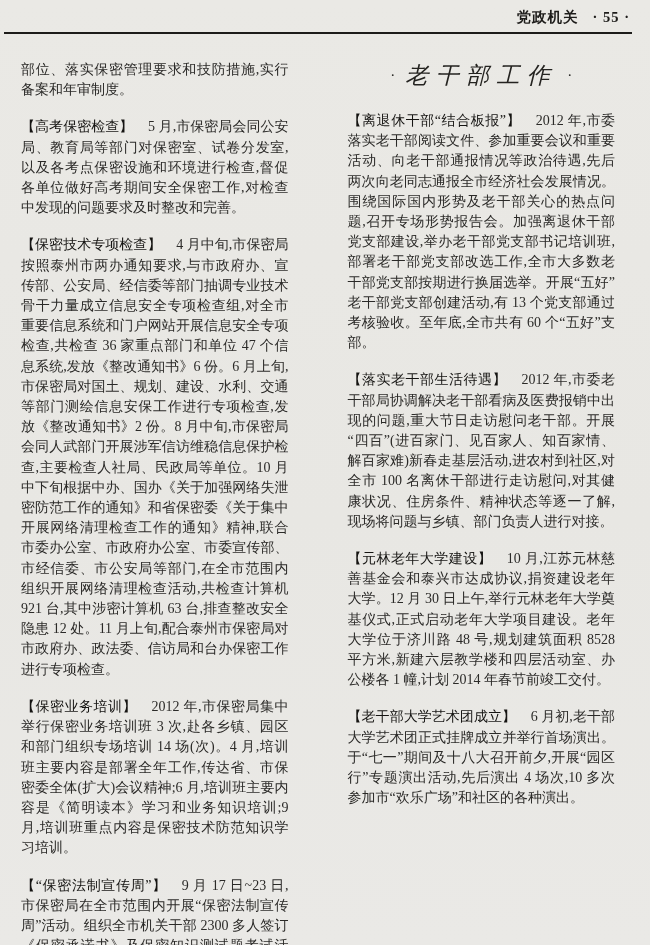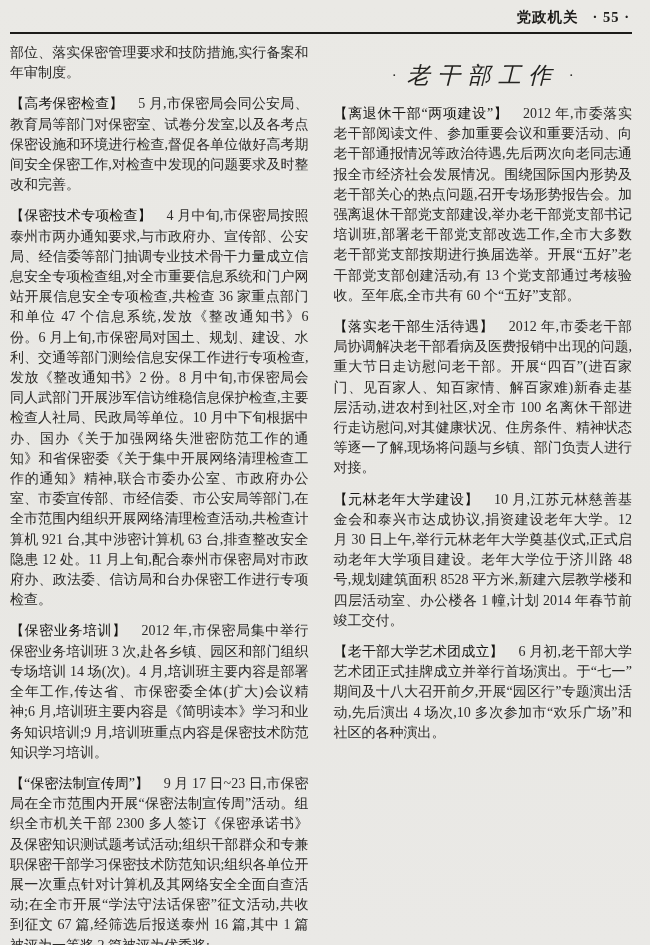--- a/index.html
+++ b/index.html
@@ -11,21 +11,21 @@
     height: 945px;
     overflow: hidden;
     background: #e9e8e4;
     font-family: "Liberation Serif", "DejaVu Serif", serif;
     color: #2b2a28;
   }
   .page {
     box-sizing: border-box;
     width: 650px;
     height: 945px;
-    padding: 6px 18px 10px 10px;
+    padding: 6px 18px 10px 4px;
     background: linear-gradient(180deg, #eae9e5 0%, #e8e7e3 55%, #eae9e6 100%);
   }
   .header {
     text-align: right;
     font-size: 14.5px;
     font-weight: bold;
     color: #1d1c1a;
     padding: 2px 2px 5px 0;
     letter-spacing: 1px;
   }
@@ -37,40 +37,40 @@
   }
   .columns {
     display: flex;
     gap: 25px;
   }
   .col {
     flex: 1 1 0;
     min-width: 0;
   }
   p.para {
-    margin: 0;
+    margin: 17px;
     font-size: 14px;
     line-height: 20.2px;
     text-align: justify;
     color: #2b2a28;
   }
   p.entry { margin-top: 11px; }
   .entry-title {
     font-weight: normal;
     color: #151412;
     margin-right: 1.05em;
   }
   .attribution {
     float: right;
     margin-left: 1em;
     letter-spacing: 1px;
   }
   .section-title-row {
     text-align: center;
-    margin: 17px 0 13px 0;
+    margin: 17px 0 20px 0;
     font-family: "Liberation Serif", "DejaVu Serif", serif;
     font-style: italic;
     font-size: 23px;
     color: #242320;
     letter-spacing: 0.32em;
     white-space: nowrap;
   }
   .section-title-row .dot {
     font-style: normal;
     font-size: 15px;
@@ -113,21 +113,21 @@
     </div>
 
     <div class="col">
 
       <div class="section-title-row">
         <span class="dot">·</span><span>老干部工作</span><span class="dot">·</span>
       </div>
 
 
       <p class="para entry">
-        <span class="entry-title">【离退休干部“两项建设”】</span><span>2012 年,市委落实老干部阅读文件、参加重要会议和重要活动、向老干部通报情况等政治待遇,先后两次向老同志通报全市经济社会发展情况。围绕国际国内形势及老干部关心的热点问题,召开专场形势报告会。加强离退休干部党支部建设,举办老干部党支部书记培训班,部署老干部党支部改选工作,全市大多数老干部党支部按期进行换届选举。开展“五好”老干部党支部创建活动,有 13 个党支部通过考核验收。至年底,全市共有 60 个“五好”支部。</span>
+        <span class="entry-title">【离退休干部“结合板报”】</span><span>2012 年,市委落实老干部阅读文件、参加重要会议和重要活动、向老干部通报情况等政治待遇,先后两次向老同志通报全市经济社会发展情况。围绕国际国内形势及老干部关心的热点问题,召开专场形势报告会。加强离退休干部党支部建设,举办老干部党支部书记培训班,部署老干部党支部改选工作,全市大多数老干部党支部按期进行换届选举。开展“五好”老干部党支部创建活动,有 13 个党支部通过考核验收。至年底,全市共有 60 个“五好”支部。</span>
       </p>
 
       <p class="para entry">
         <span class="entry-title">【落实老干部生活待遇】</span><span>2012 年,市委老干部局协调解决老干部看病及医费报销中出现的问题,重大节日走访慰问老干部。开展“四百”(进百家门、见百家人、知百家情、解百家难)新春走基层活动,进农村到社区,对全市 100 名离休干部进行走访慰问,对其健康状况、住房条件、精神状态等逐一了解,现场将问题与乡镇、部门负责人进行对接。</span>
       </p>
 
       <p class="para entry">
         <span class="entry-title">【元林老年大学建设】</span><span>10 月,江苏元林慈善基金会和泰兴市达成协议,捐资建设老年大学。12 月 30 日上午,举行元林老年大学奠基仪式,正式启动老年大学项目建设。老年大学位于济川路 48 号,规划建筑面积 8528 平方米,新建六层教学楼和四层活动室、办公楼各 1 幢,计划 2014 年春节前竣工交付。</span>
       </p>
 

